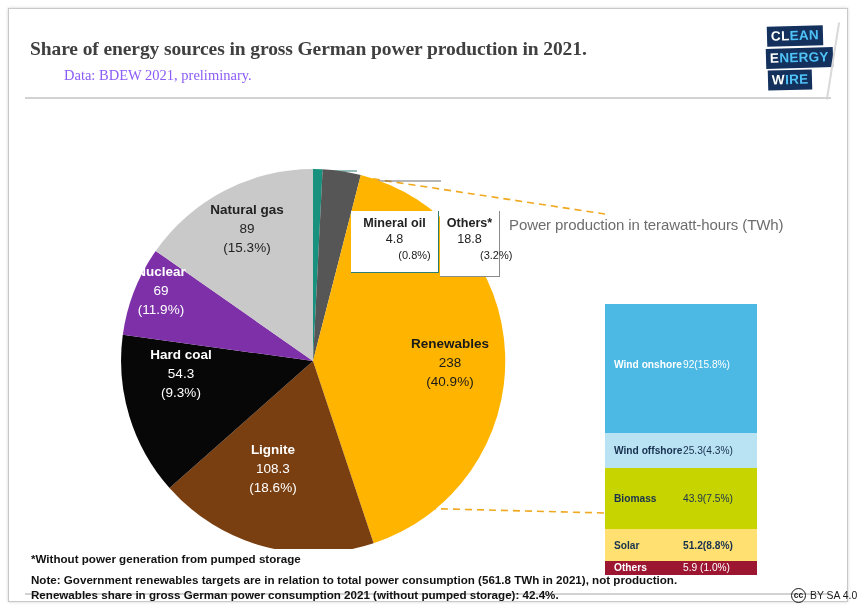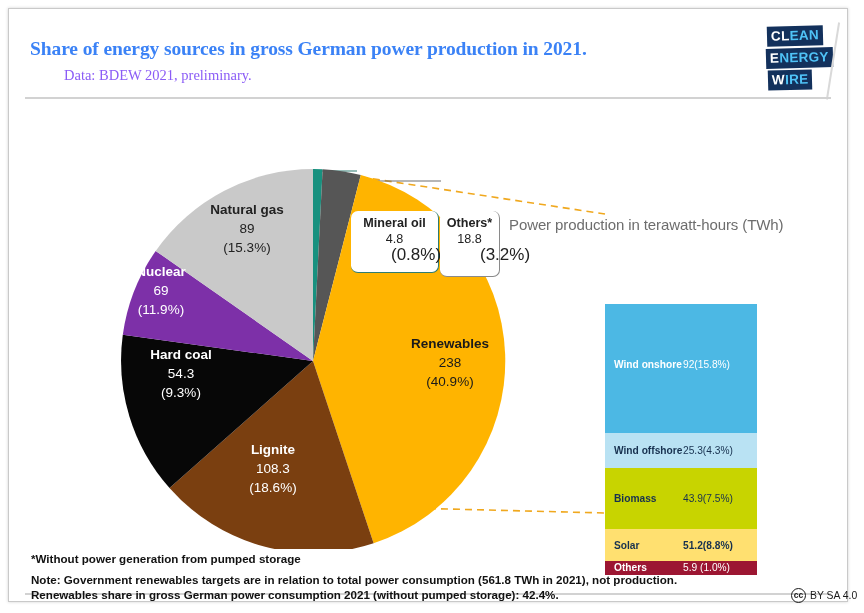--- a/index.html
+++ b/index.html
@@ -49,21 +49,21 @@
     background: #d2d2d2;
   }
   .title {
     position: absolute;
     left: 21px;
     top: 29px;
     font-family: "Liberation Serif", "DejaVu Serif", serif;
     font-weight: bold;
     font-size: 19.5px;
     letter-spacing: -0.1px;
-    color: #3b82f6;
+    color: #404040;
     white-space: nowrap;
   }
   .subtitle {
     position: absolute;
     left: 55px;
     top: 58px;
     font-family: "Liberation Serif", "DejaVu Serif", serif;
     font-size: 14.5px;
     color: #8b5cf6;
     white-space: nowrap;
@@ -114,34 +114,33 @@
   }
   .plot svg { display: block; }
 
   
   .callout {
     position: absolute;
     background: #ffffff;
     box-sizing: border-box;
     text-align: center;
     color: #222222;
-    border-radius: 7px;
   }
   .callout .c-name {
     font-weight: bold;
     font-size: 12.6px;
     line-height: 16px;
     white-space: nowrap;
   }
   .callout .c-val {
     font-size: 12.6px;
     line-height: 16px;
   }
   .callout .c-pct {
-    font-size: 17px;
+    font-size: 11px;
     line-height: 16px;
     margin-left: 40px;
   }
   .callout-mineral {
     left: 342px;
     top: 112px;
     width: 88px;
     height: 62px;
     border-right: 1.5px solid #2e7d72;
     border-bottom: 1.5px solid #2e7d72;

